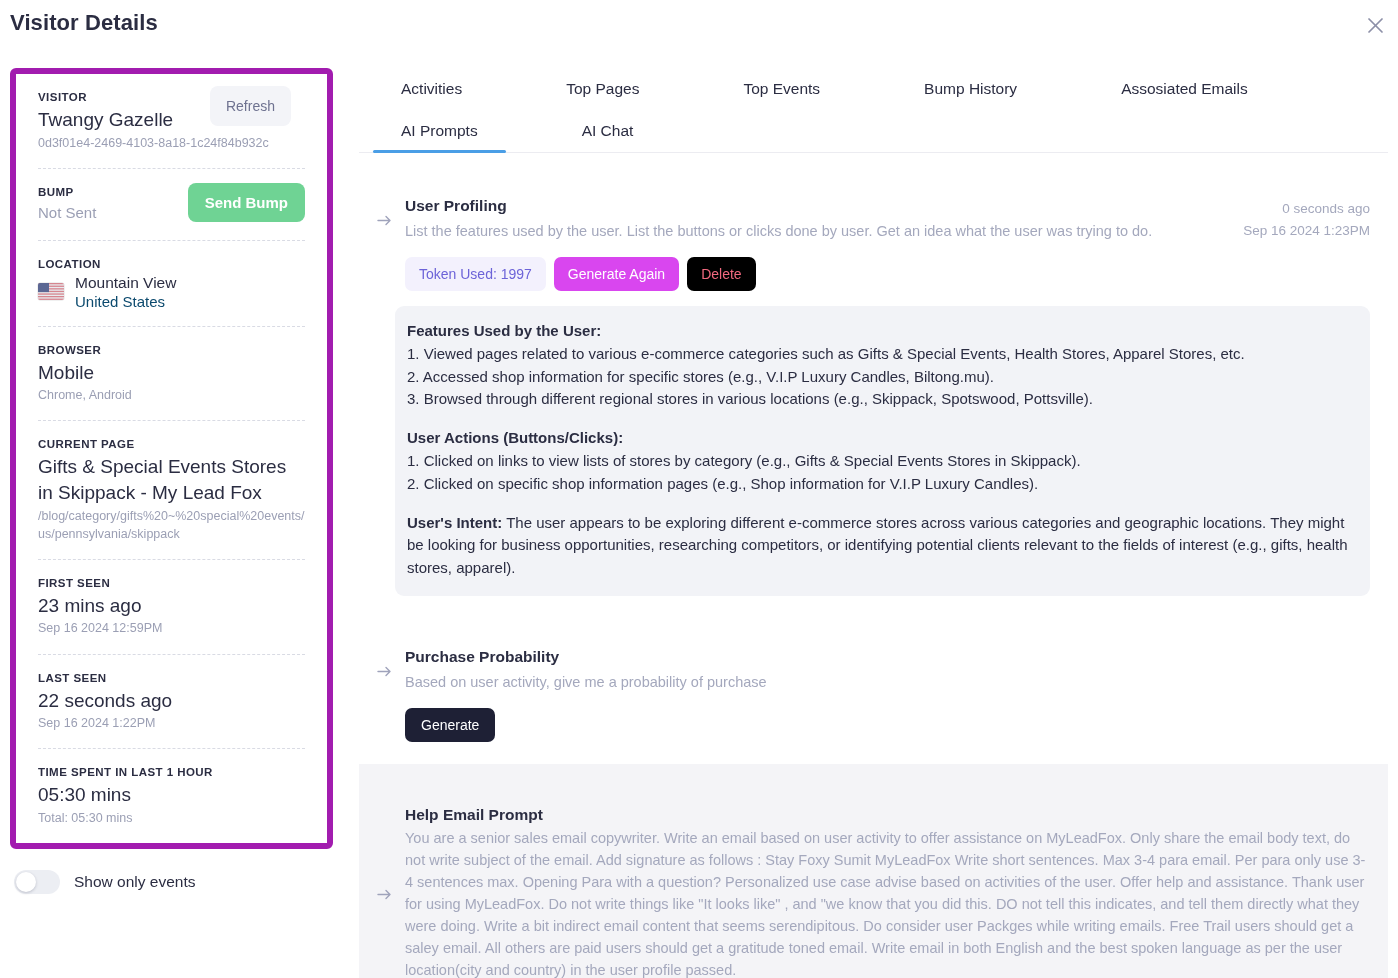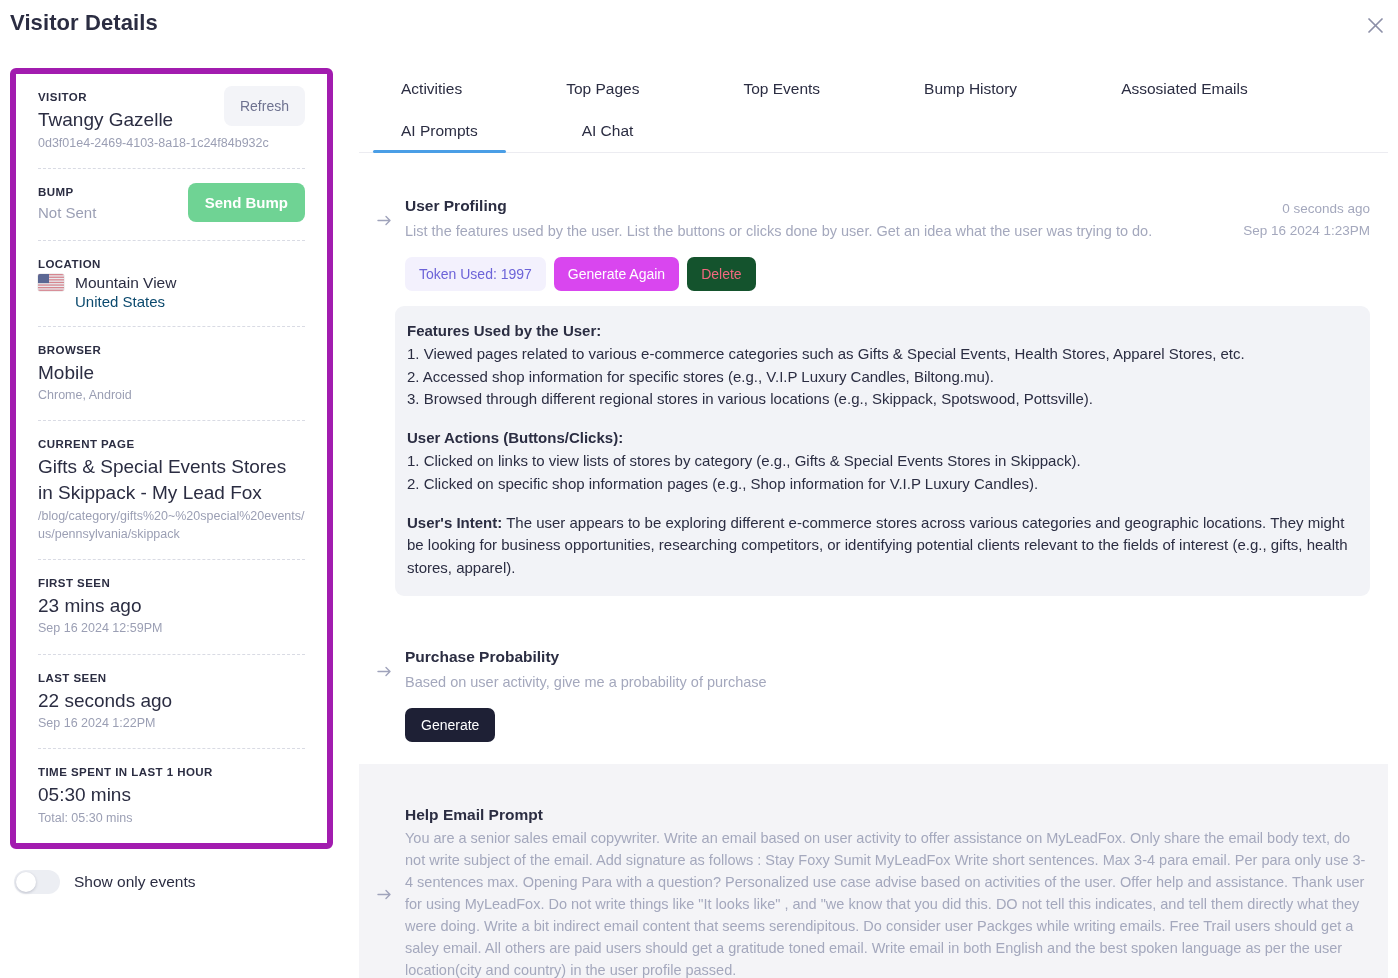--- a/index.html
+++ b/index.html
@@ -44,34 +44,34 @@
   .vrow + .vrow { border-top: 1px dashed #d9dbe4; }
   .vlabel {
     font-size: 11.5px; font-weight: 700; letter-spacing: .45px;
     color: #2b2d42; text-transform: uppercase;
     margin-bottom: 4px;
   }
   .vvalue { font-size: 19px; color: #2b2d42; line-height: 1.35; }
   .vsub { font-size: 12.5px; color: #9b9fb4; line-height: 1.45; margin-top: 1px; word-break: break-all; }
 
   .refresh-btn {
-    position: absolute; right: 0; top: 12px;
+    position: absolute; right: 14px; top: 12px;
     background: #f3f4f8; border: none; border-radius: 8px;
     color: #6e7290; font-size: 14px;
     padding: 12px 16px; cursor: pointer;
     font-family: inherit;
   }
   .send-bump-btn {
     position: absolute; right: 0; top: 14px;
     background: #6fd394; border: none; border-radius: 8px;
     color: #ffffff; font-size: 15px; font-weight: 600;
     padding: 11px 17px; cursor: pointer;
     font-family: inherit;
   }
-  .loc-wrap { display: flex; align-items: flex-start; gap: 11px; }
+  .loc-wrap { display: flex; align-items: center; gap: 11px; }
   .flag {
     width: 26px; height: 17px; border-radius: 2px;
     flex: 0 0 auto; overflow: hidden;
     box-shadow: 0 0 0 .5px rgba(0,0,0,.12);
   }
   .loc-text .city { font-size: 15.5px; color: #2b2d42; }
   .loc-text .country { font-size: 15px; color: #0c4a6e; margin-top: 1px; }
 
   .toggle-row {
     display: flex; align-items: center; gap: 14px;
@@ -135,21 +135,21 @@
     flex: 0 0 auto; text-align: right; padding-left: 18px;
     font-size: 13.5px; color: #a4a8bd; line-height: 1.62; white-space: nowrap;
   }
   .btn-row { display: flex; gap: 8px; padding: 15px 18px 0 46px; }
   .pill {
     border: none; border-radius: 7px; cursor: pointer;
     font-size: 14px; padding: 9px 14px; font-family: inherit;
   }
   .pill.token { background: #f3f1fd; color: #6c63d8; }
   .pill.dark  { background: #d946ef; color: #ffffff; }
-  .pill.delete{ background: #14532d; color: #f1697f; }
+  .pill.delete{ background: #000000; color: #f1697f; }
   .pill.generate { background: #1e2035; color: #ffffff; padding: 9px 16px; }
 
   .result-box {
     margin: 15px 18px 6px 36px;
     background: #f2f3f7;
     border-radius: 9px;
     padding: 14px 12px 16px 12px;
     font-size: 15px; color: #2b2d42; line-height: 1.52;
   }
   .result-box p { margin: 0; }

